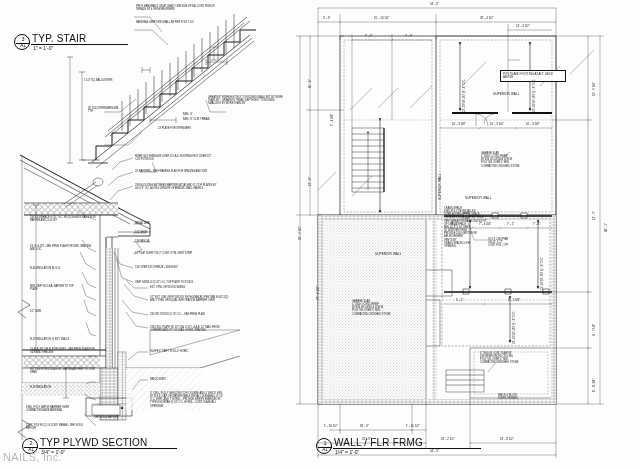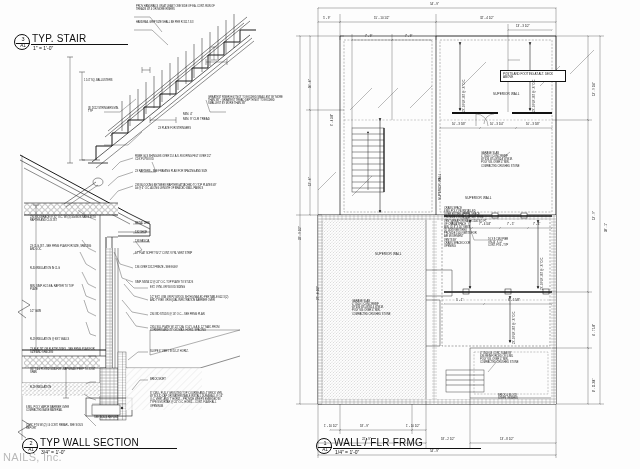--- a/index.html
+++ b/index.html
@@ -627,21 +627,21 @@
     <div class="tb-rule" style="width:97px;"></div>
     <div class="tb-scale">1" = 1'-0"</div>
   </div>
 
   <div class="titleblock" style="left:22px; top:438px;">
     <div class="tb-bubble">
       <div class="num">2</div>
       <div class="divider"></div>
       <div class="sheet-id">A1</div>
     </div>
-    <div class="tb-title">TYP WALL SECTION</div>
+    <div class="tb-title">TYP PLYWD SECTION</div>
     <div class="tb-rule" style="width:138px;"></div>
     <div class="tb-scale">3/4" = 1'-0"</div>
   </div>
 
   <div class="titleblock" style="left:316px; top:438px;">
     <div class="tb-bubble">
       <div class="num">1</div>
       <div class="divider"></div>
       <div class="sheet-id">A1</div>
     </div>

